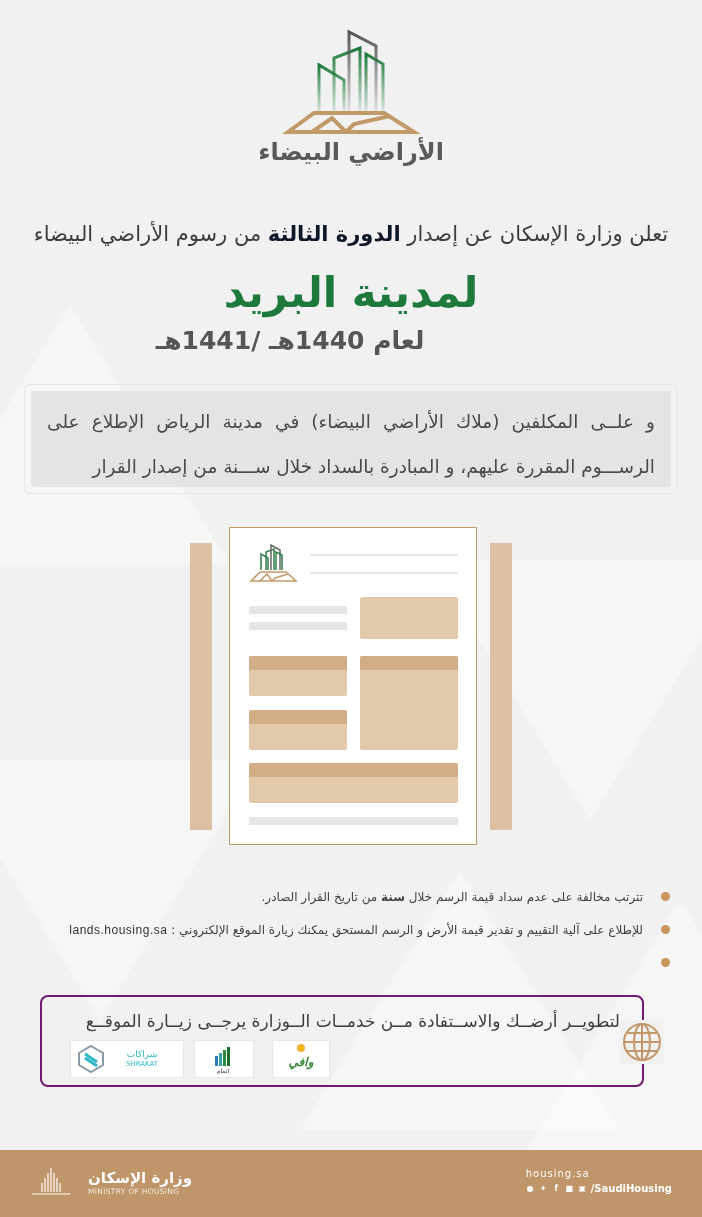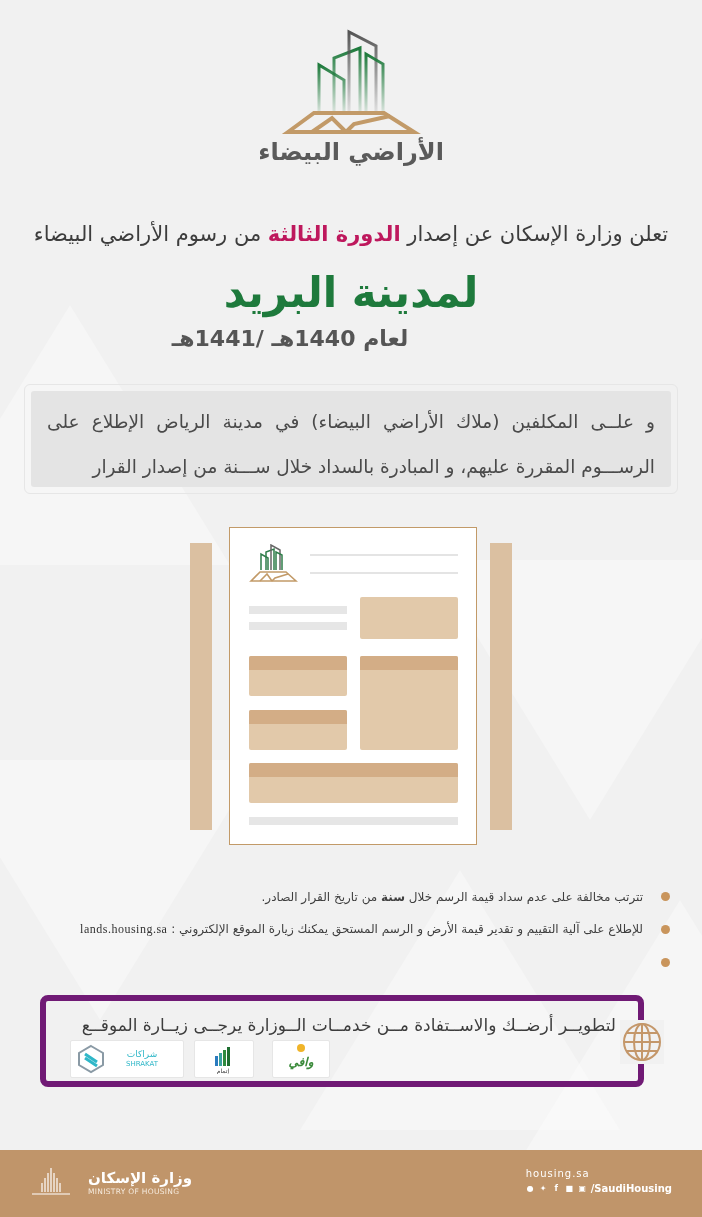--- a/index.html
+++ b/index.html
@@ -24,28 +24,28 @@
   .logo { position: absolute; left: 276px; top: 28px; width: 150px; height: 140px; }
   .logo-text {
     position: absolute; top: 138px; left: 0; width: 702px; text-align: center;
     font-size: 24px; font-weight: bold; color: #5a5a5a; direction: rtl;
   }
 
   .headline {
     position: absolute; top: 222px; left: 0; width: 702px; text-align: center;
     direction: rtl; font-size: 21px; color: #3d3d3d;
   }
-  .headline b { color: #be185d; }
+  .headline b { color: #0f172a; }
   .city {
     position: absolute; top: 268px; left: 0; width: 702px; text-align: center;
     direction: rtl; font-size: 42px; font-weight: bold; color: #1e7a3c;
   }
   .year {
     position: absolute; top: 326px; left: 0; width: 580px; text-align: center;
-    direction: rtl; font-size: 22px; font-weight: bold; color: #555;
+    direction: rtl; font-size: 25px; font-weight: bold; color: #555;
   }
 
   .notice-box {
     position: absolute; left: 24px; top: 384px; width: 654px; height: 110px;
     border: 1px solid #e6e6e6; border-radius: 6px; padding: 6px;
   }
   .notice-inner {
     width: 100%; height: 100%; background: #e4e4e4; border-radius: 3px;
     direction: rtl; text-align: justify; padding: 8px 16px 0 16px;
     font-size: 18.5px; line-height: 45px; color: #4a4a4a;
@@ -61,26 +61,26 @@
   .doc .bar { position: absolute; height: 8px; background: #e6e6e6; }
   .doc .blk { position: absolute; background: #e2c9aa; border-radius: 2px; overflow: hidden; }
   .doc .blk .hd { height: 14px; background: #d3ad86; }
 
   
   .bullets { position: absolute; top: 880px; left: 30px; width: 640px; direction: rtl; }
   .bullet {
     display: flex; align-items: center; height: 33px; font-size: 12px; color: #3f3f3f; text-align: center;
   }
   .dot { width: 9px; height: 9px; border-radius: 50%; background: #c9955c; margin-left: 18px; flex-shrink: 0; }
-  .mono { font-family: Liberation Serif, serif; letter-spacing: 0.5px; color: #333; }
+  .mono { font-family: Liberation Sans, sans-serif; letter-spacing: 0.5px; color: #333; }
 
   
   .visit-box {
     position: absolute; left: 40px; top: 995px; width: 604px; height: 92px;
-    border: 6px solid #701a75; border-radius: 8px;
+    border: 2px solid #701a75; border-radius: 8px;
   }
   .visit-line1 {
     position: absolute; right: 22px; top: 14px; direction: rtl;
     font-size: 17px; color: #3d3d3d; white-space: nowrap;
   }
   .visit-line2 {
     position: absolute; right: 22px; top: 50px; direction: rtl;
     font-size: 16px; color: #3d3d3d; white-space: nowrap;
   }
   .visit-line2 .url { font-family: "DejaVu Sans Mono", monospace; font-size: 19px; letter-spacing: 3px; color: #333; }

